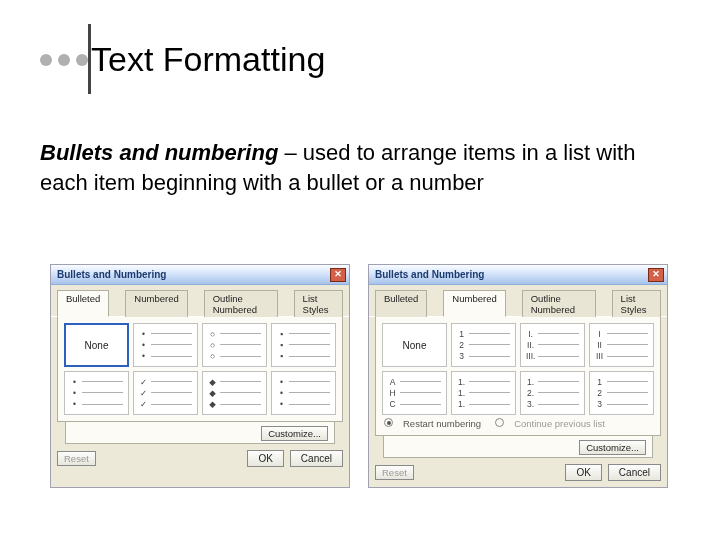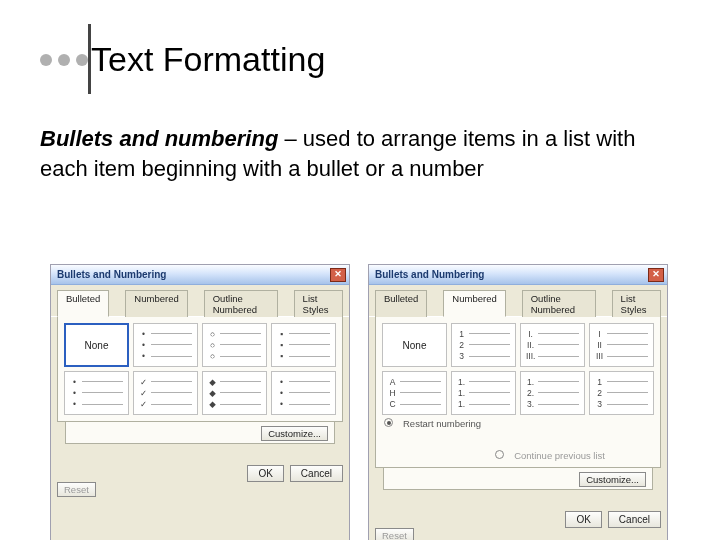--- a/index.html
+++ b/index.html
@@ -19,21 +19,21 @@
     left: 40px;
     display: flex;
     align-items: center;
   }
   .dots { display: flex; gap: 6px; margin-top: 2px; }
   .dot { width: 12px; height: 12px; border-radius: 50%; background: #b0b0b0; }
   .vbar { width: 3px; height: 70px; background: #444; }
   .title { font-size: 34px; font-weight: 400; }
   .body-text {
     position: absolute;
-    top: 124px;
+    top: 138px;
     left: 40px;
     width: 630px;
     line-height: 1.35;
   }
   .body-text .lead { font-style: italic; font-weight: bold; }
 
   .dialogs {
     position: absolute;
     top: 264px;
     left: 50px;
@@ -137,21 +137,21 @@
   .radio-dot.on::after{content:"";display:block;width:4px;height:4px;background:#555;border-radius:50%;margin:2px auto;}
   .btn {
     border: 1px solid #8a8a8a;
     background: linear-gradient(#fdfdfc, #e8e7dd);
     padding: 2px 10px;
     font-size: 10px;
     display: inline-block;
   }
   .btn.small { padding: 1px 6px; font-size: 9.5px;}
   .btn-row { display:flex; gap:6px;padding-left:46px;}
-  .disabled { color:#9a9a9a;margin-top:32px; }
+  .disabled { color:#9a9a9a; }
 </style>
 </head>
 <body>
 
 <div class="slide-header">
   <div class="dots">
     <div class="dot"></div>
       <div class="dot"></div>
       <div class="dot"></div>
   </div>

